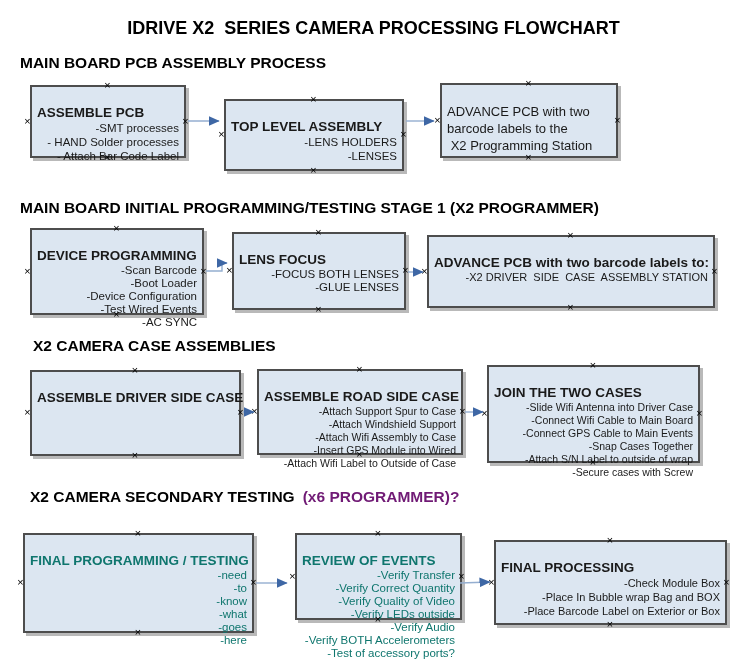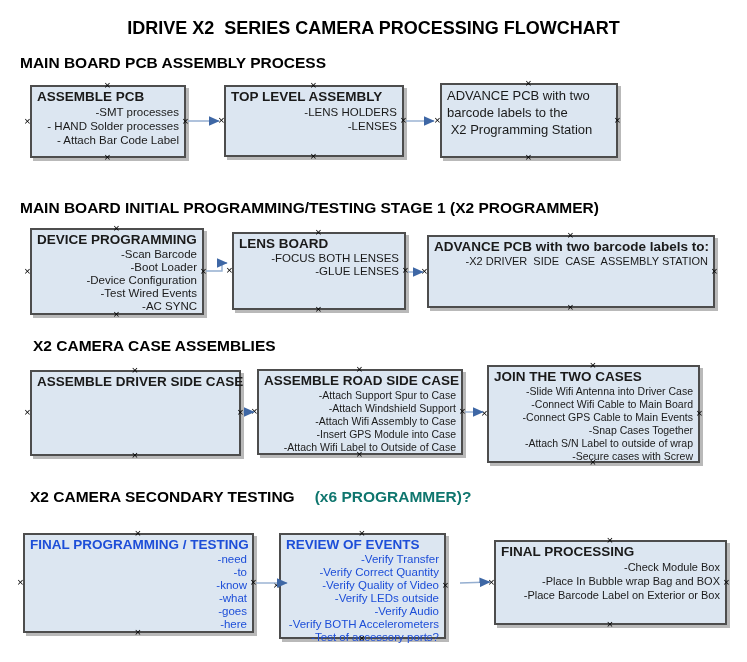--- a/index.html
+++ b/index.html
@@ -11,48 +11,48 @@
     position:absolute;top:18px;left:0;width:100%;text-align:center;
     font-size:18px;font-weight:bold;white-space:pre-wrap;
   }
   .section-heading{
     position:absolute;font-size:15.5px;font-weight:bold;white-space:pre-wrap;
   }
   #s1{top:54px;left:20px}
   #s2{top:199px;left:20px}
   #s3{top:337px;left:33px}
   #s4{top:488px;left:30px}
-  .red-part{color:#0f766e;margin-left:20px}
+  .red-part{color:#701a75;margin-left:8px}
 
   .box{
     position:absolute;background:#dce6f1;border:2px solid #4d4d4d;
     box-shadow:3px 3px 0 rgba(128,128,128,.55);
-    padding:2px 5px;box-sizing:border-box;color:#1a1a1a;
+    padding:18px 5px;box-sizing:border-box;color:#1a1a1a;
   }
   .box-title{font-weight:bold;font-size:13.5px;line-height:16px;white-space:nowrap;}
   .box-item{font-size:11.5px;line-height:13px;white-space:pre-wrap;text-align:right;}
   .r1 .box-item{line-height:14px;}
   .r3 .box-item{font-size:10.5px;line-height:13px;}
   #box-f .box-item{font-size:11px;}
   #box-l .box-item{font-size:11px;line-height:14px;}
   .bold-line{font-weight:normal;font-size:13px;line-height:17px;white-space:pre-wrap;}
-  .red-box .box-title,.red-box .box-item{color:#1d4ed8;}
+  .red-box .box-title,.red-box .box-item{color:#0f766e;}
 
   
   #box-a{left:30px;top:85px;width:156px;height:73px}
-  #box-b{left:224px;top:85px;width:180px;height:72px}
+  #box-b{left:224px;top:99px;width:180px;height:72px}
   #box-c{left:440px;top:83px;width:178px;height:75px}
   #box-d{left:30px;top:228px;width:174px;height:87px}
   #box-e{left:232px;top:232px;width:174px;height:78px}
   #box-f{left:427px;top:235px;width:288px;height:73px}
   #box-g{left:30px;top:370px;width:211px;height:86px}
   #box-h{left:257px;top:369px;width:206px;height:86px}
   #box-i{left:487px;top:365px;width:213px;height:98px}
   #box-j{left:23px;top:533px;width:231px;height:100px}
-  #box-k{left:279px;top:533px;width:167px;height:106px}
+  #box-k{left:295px;top:533px;width:167px;height:87px}
   #box-l{left:494px;top:540px;width:233px;height:85px}
 
   
   .anch{position:absolute;width:8px;height:8px;pointer-events:none;}
   .anch::before{content:"\00d7";font-size:11px;line-height:8px;color:#000;display:block;}
   .anch-t{top:-6px;left:50%;margin-left:-4px}
   .anch-b{bottom:-5px;left:50%;margin-left:-4px}
   .anch-l{left:-8px;top:50%;margin-top:-5px}
   .anch-r{right:-6px;top:50%;margin-top:-5px}
 
@@ -117,21 +117,21 @@
         <div class="box-item">-Test Wired Events</div>
         <div class="box-item">-AC SYNC</div>
       </div>
   <i class="anch anch-t"></i>
       <i class="anch anch-b"></i>
       <i class="anch anch-l"></i>
       <i class="anch anch-r"></i>
     </div>
 
   <div class="box r2" id="box-e">
-    <div class="box-title">LENS BOARD</div>
+    <div class="box-title">LENS FOCUS</div>
     <div>
         <div class="box-item">-FOCUS BOTH LENSES</div>
         <div class="box-item">-GLUE LENSES</div>
       </div>
   <i class="anch anch-t"></i>
       <i class="anch anch-b"></i>
       <i class="anch anch-l"></i>
       <i class="anch anch-r"></i>
     </div>
 
@@ -153,21 +153,21 @@
       <i class="anch anch-l"></i>
       <i class="anch anch-r"></i>
     </div>
 
   <div class="box r3" id="box-h">
     <div class="box-title">ASSEMBLE ROAD SIDE CASE</div>
     <div>
         <div class="box-item">-Attach Support Spur to Case</div>
         <div class="box-item">-Attach Windshield Support</div>
         <div class="box-item">-Attach Wifi Assembly to Case</div>
-        <div class="box-item">-Insert GPS Module into Case</div>
+        <div class="box-item">-Insert GPS Module into Wired</div>
         <div class="box-item">-Attach Wifi Label to Outside of Case</div>
       </div>
   <i class="anch anch-t"></i>
       <i class="anch anch-b"></i>
       <i class="anch anch-l"></i>
       <i class="anch anch-r"></i>
     </div>
 
   <div class="box r3" id="box-i">
     <div class="box-title">JOIN THE TWO CASES</div>

